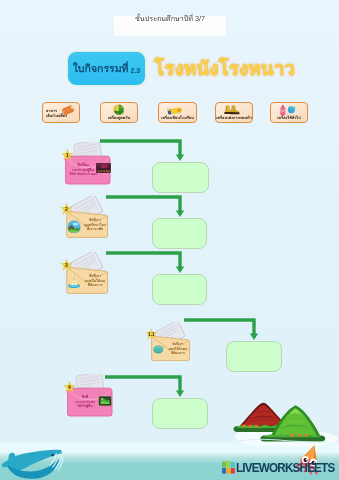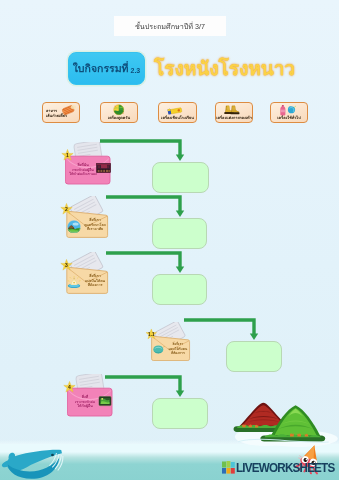--- a/index.html
+++ b/index.html
@@ -11,21 +11,21 @@
   
   #bg-sky{position:absolute;left:0;top:0;width:339px;height:480px;
      background:linear-gradient(#e9f5fc 0%, #e2f2fa 55%, #def0f8 100%);}
   #bg-sea{position:absolute;left:0;top:444px;width:339px;height:36px;
       background:linear-gradient(#e9fafd 0%, #e9fafd 22%, #b5e2e0 38%, #8ed4d2 56%, #8ad2d0 100%);}
   #bg-sea-top{position:absolute;left:0;top:440px;width:339px;height:6px;
       background:linear-gradient(rgba(255,255,255,0), #eefbfd);}
 
   
   #grade-box{position:absolute;left:114px;top:16px;width:112px;height:20px;background:#fdfdfd;}
-  #grade-text{position:absolute;left:114px;top:16px;width:112px;height:20px;
+  #grade-text{position:absolute;left:114px;top:8px;width:112px;height:20px;
       display:flex;align-items:center;justify-content:center;font-size:7.2px;color:#3f3f3f;}
   #activity-badge{position:absolute;left:68px;top:52px;width:77px;height:33px;border-radius:8px;
       background:linear-gradient(#3ec8f2,#2bbcef);border:1.3px solid #36c2ee;box-sizing:border-box;
       display:flex;align-items:center;justify-content:center;gap:2px;
       box-shadow:0 0 0 1.5px #d9f0e4;}
   #activity-badge-label{font-size:10.5px;color:#0e4f7c;font-weight:700;}
   #activity-badge-num{font-size:7px;color:#0e4f7c;font-weight:700;position:relative;top:2px;}
   #worksheet-title{position:absolute;left:154px;top:53px;font-size:19px;color:#fbd246;font-weight:700;
       text-shadow:0 0 1.2px #e8a13b, 0 0 2.5px #f2b06a;white-space:nowrap;}
 

